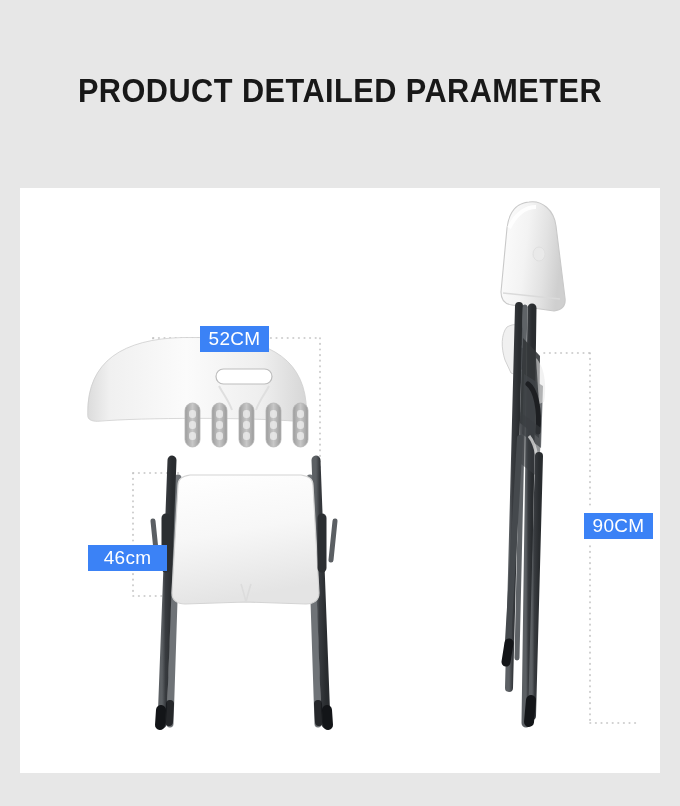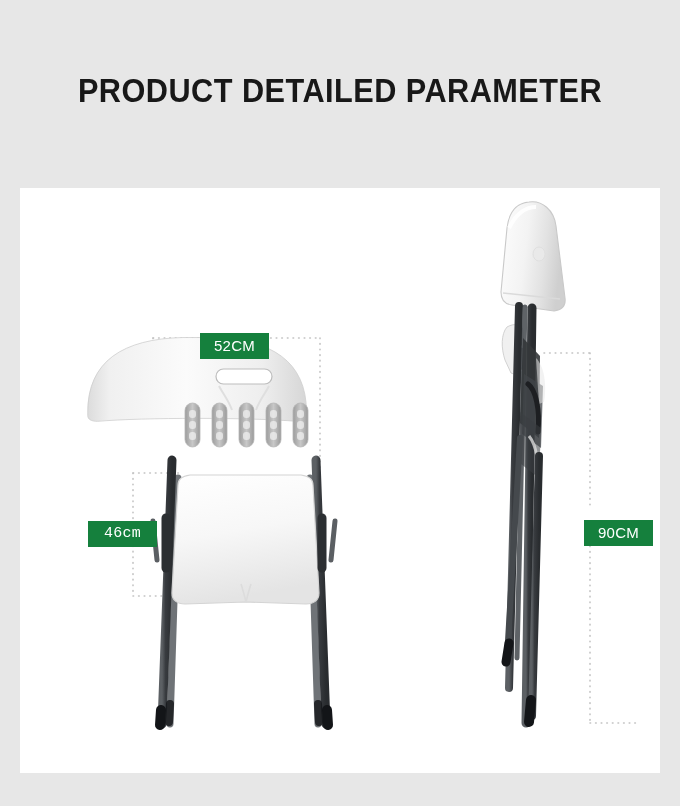--- a/index.html
+++ b/index.html
@@ -47,33 +47,32 @@
     left: 0;
     top: 0;
     width: 640px;
     height: 585px;
   }
   .stage svg {
     display: block;
   }
   .dim-badge {
     position: absolute;
-    background: #15803d;
+    background: #3b82f6;
     color: #ffffff;
     font-family: "Liberation Sans", sans-serif;
-    font-size: 15px;
+    font-size: 19px;
     line-height: 26px;
     height: 26px;
     text-align: center;
     white-space: nowrap;
     letter-spacing: 0.3px;
-    margin-top: 7px;
   }
   #badge-width  { left: 200px; top: 326px; width: 69px; }
-  #badge-height { left: 88px;  top: 514px; width: 69px; font-family: Liberation Mono, monospace; }
+  #badge-height { left: 88px;  top: 545px; width: 79px; }
   #badge-folded { left: 584px; top: 513px; width: 69px; }
 </style>
 </head>
 <body>
 
 <div id="page-root">
 
   <div class="page-title">PRODUCT DETAILED PARAMETER</div>
 
   <div class="content-card">

